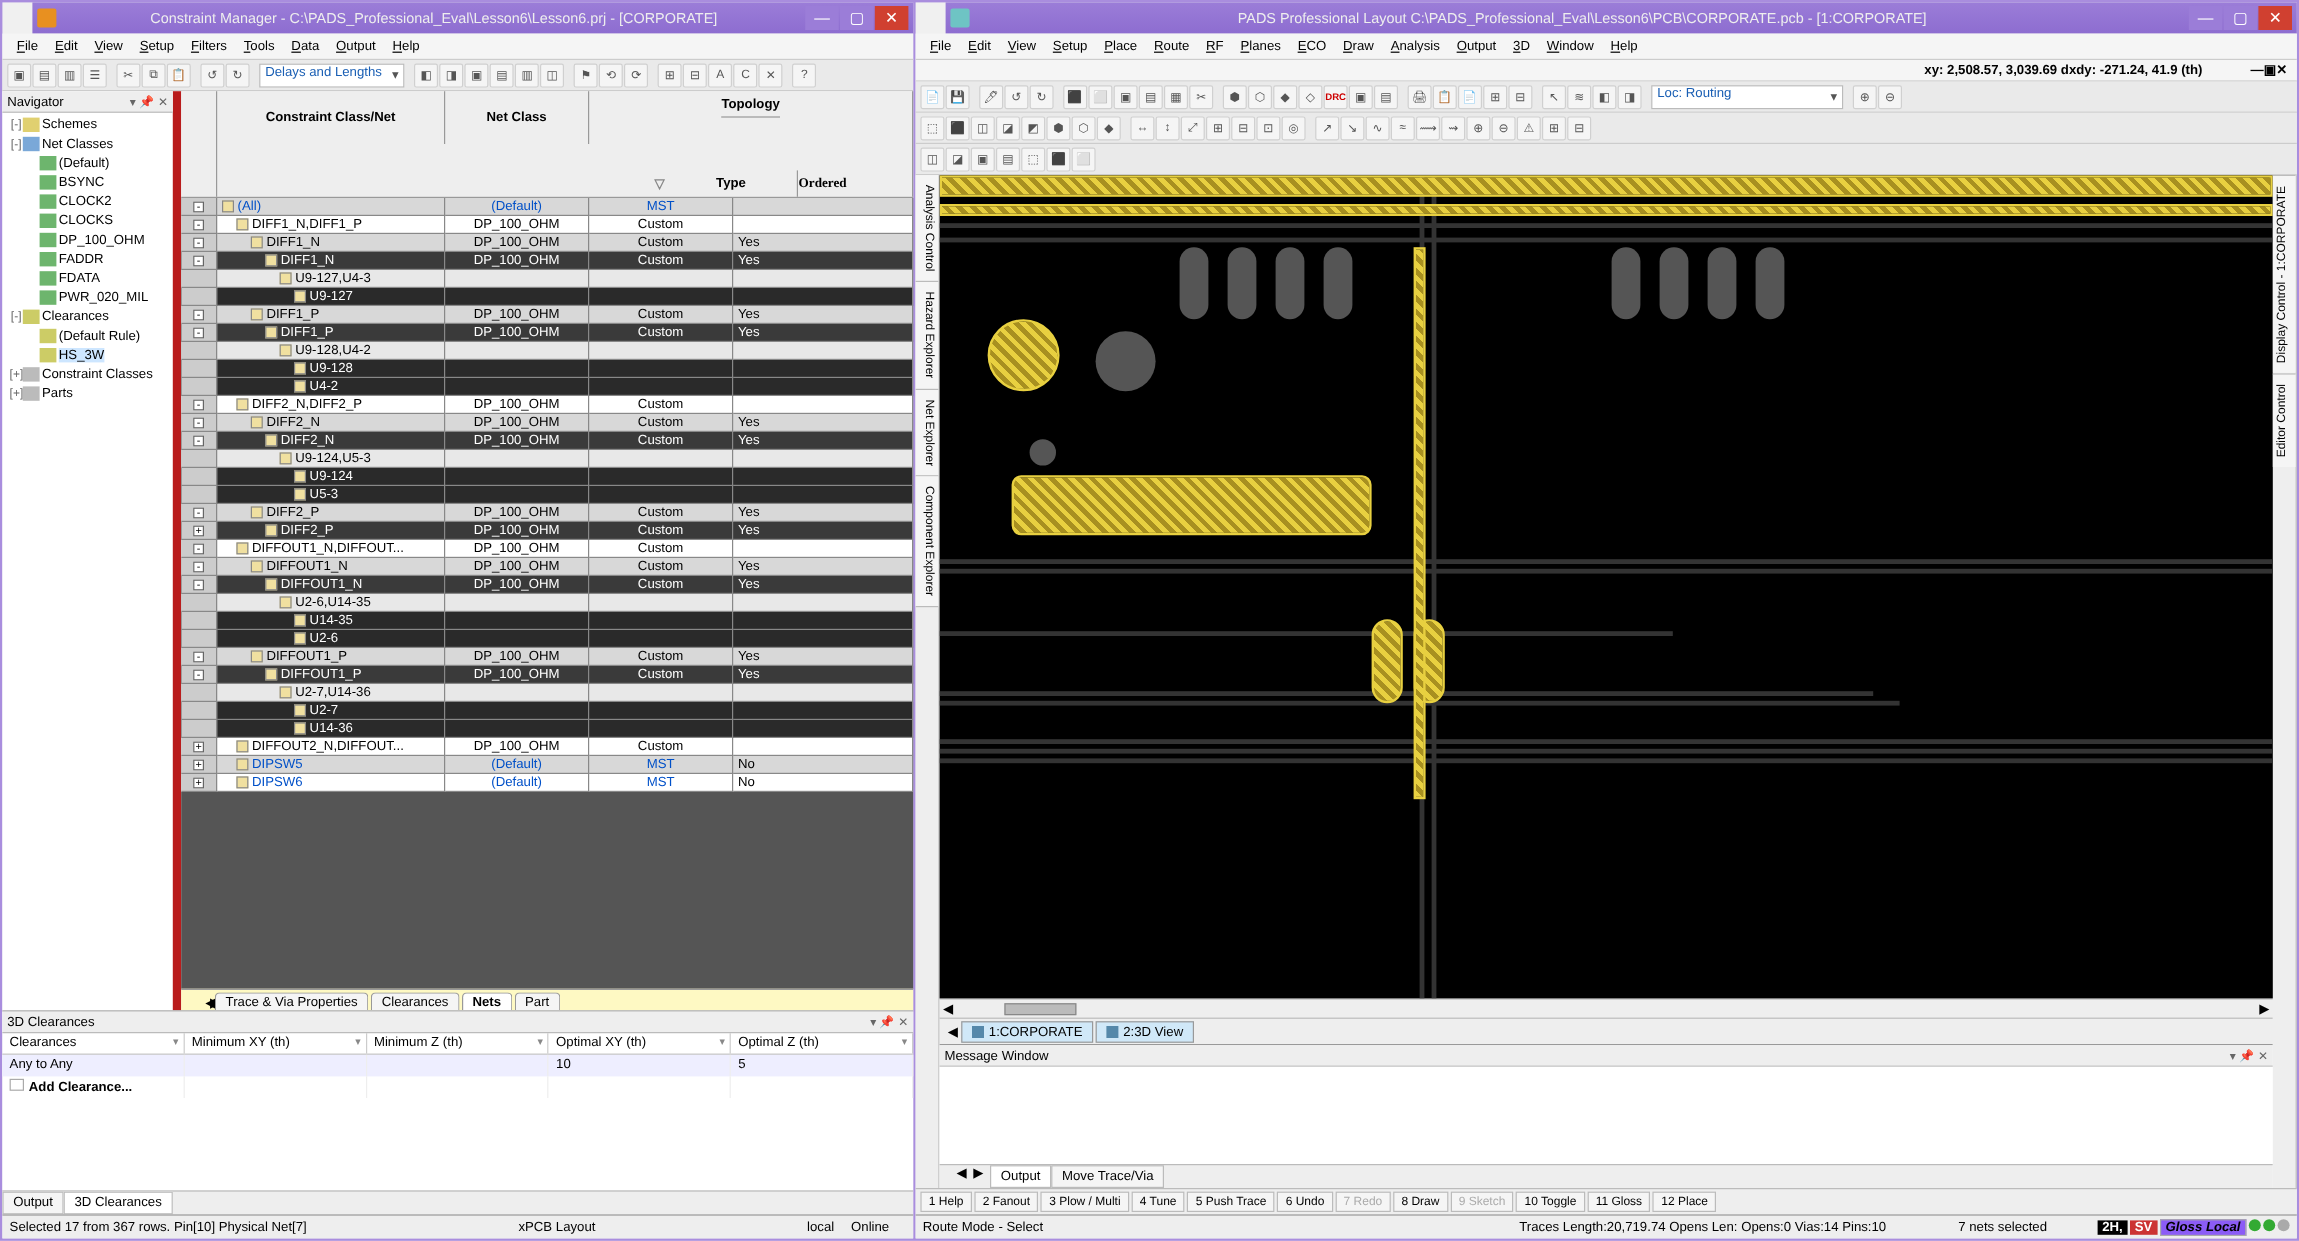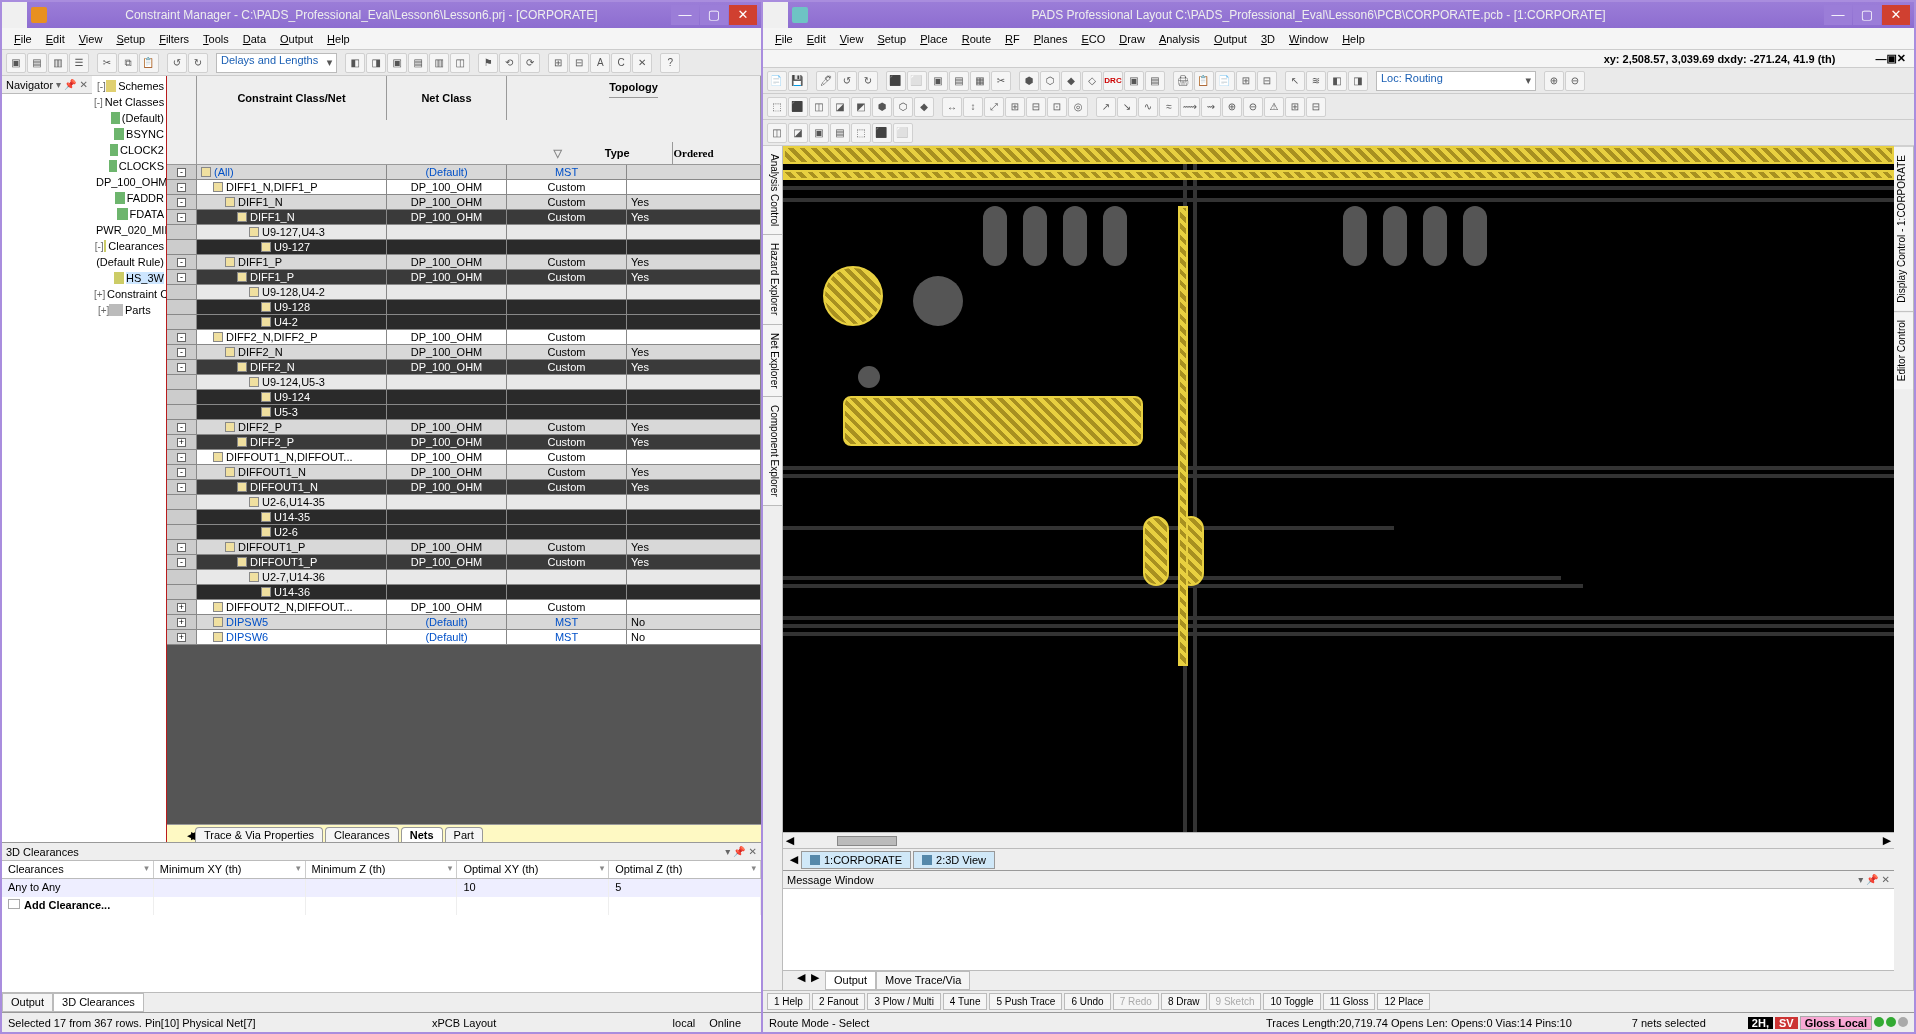--- a/index.html
+++ b/index.html
@@ -15,21 +15,21 @@
 .titlebar .win-close { background: #d04030; }
 .menubar { height: 22px; background: #f5f5f5; border-bottom: 1px solid #ccc; display: flex; align-items: center; padding: 0 6px; gap: 2px; }
 .menubar .menu-item { padding: 2px 6px; }
 .menubar .menu-item:first-letter { text-decoration: underline; }
 .toolbar { height: 26px; background: #eaeaea; border-bottom: 1px solid #ccc; display: flex; align-items: center; padding: 0 4px; gap: 1px; overflow: hidden; }
 .toolbar .btn { width: 20px; height: 20px; background: #f5f5f5; border: 1px solid #d0d0d0; border-radius: 2px; display: flex; align-items: center; justify-content: center; font-size: 10px; color: #555; }
 .toolbar .sep { width: 6px; }
 .toolbar .combo { height: 20px; border: 1px solid #bbb; background: #fff; padding: 0 18px 0 4px; font-size: 11px; color: #1a5fb4; position: relative; }
 .toolbar .combo::after { content: "▾"; position: absolute; right: 4px; top: 2px; color: #555; }
 .body-row { flex: 1; display: flex; min-height: 0; }
-.nav-panel { width: 165px; border-right: 1px solid #b91c1c; display: flex; flex-direction: row; background: #fff; }
+.nav-panel { width: 149px; border-right: 7px solid #b91c1c; display: flex; flex-direction: column; background: #fff; }
 .panel-head { height: 18px; background: #eee; border-bottom: 1px solid #bbb; display: flex; align-items: center; padding: 0 4px; font-size: 11px; }
 .panel-head .spacer { flex: 1; }
 .panel-head .dock { font-size: 10px; color: #666; margin-left: 3px; cursor: default; }
 .tree { flex: 1; overflow: auto; padding: 2px; }
 .tree-row { display: flex; align-items: center; height: 16px; white-space: nowrap; }
 .tree-row .ind { display: inline-block; }
 .tree-row .tw { width: 11px; text-align: center; color: #666; font-size: 10px; }
 .tree-row .ic { width: 14px; height: 12px; display: inline-block; margin-right: 2px; }
 .tree-row .sel { background: #cde6ff; }
 .ic-scheme { background: #e0d070; }
@@ -98,21 +98,21 @@
 .vtab .dot { width: 10px; height: 10px; background: #58a; }
 .msg-panel { height: 120px; border-top: 1px solid #999; background: #fff; display: flex; flex-direction: column; }
 .msg-tabs { height: 20px; border-top: 1px solid #bbb; display: flex; background: #eee; padding-left: 14px; }
 .fn-bar { height: 22px; border-top: 1px solid #bbb; background: #eee; display: flex; align-items: center; padding: 0 4px; gap: 2px; }
 .fn-btn { border: 1px solid #bbb; background: #f5f5f5; padding: 2px 6px; font-size: 10px; }
 .fn-btn.dis { color: #aaa; }
 .status-right { height: 20px; border-top: 1px solid #999; background: #eee; display: flex; align-items: center; padding: 0 6px; font-size: 11px; }
 .status-right .spacer { flex: 1; }
 .status-right .badge { padding: 0 4px; margin-left: 2px; color: #fff; font-weight: bold; background: #000; }
 .status-right .sv { background: #c33; }
-.status-right .gl { color: #000; background: #f9a8d4; border: 1px solid #aaa; }
+.status-right .gl { color: #000; background: #8b5cf6; border: 1px solid #aaa; font-style: italic; }
 .status-right .dots span { display: inline-block; width: 10px; height: 10px; border-radius: 50%; margin-left: 2px; }
 </style>
 </head>
 <body>
 
 <div class="app app-left">
   <div class="titlebar">
     <span class="app-icon"></span>
     <span class="title">Constraint Manager - C:\PADS_Professional_Eval\Lesson6\Lesson6.prj - [CORPORATE]</span>
     <span class="win-btn">—</span>
@@ -611,20 +611,31 @@
             <div class="gc gc-nc ">DP_100_OHM</div>
             <div class="gc gc-type ">Custom</div>
             <div class="gc gc-ord">Yes</div>
           </div>
           <div class="grow grey2">
             <div class="gc gc-exp"></div>
             <div class="gc gc-name">
               <span style="width:48px;display:inline-block"></span>
               <span class="nic"></span>
               <span>U2-7,U14-36</span>
+            </div>
+            <div class="gc gc-nc "></div>
+            <div class="gc gc-type "></div>
+            <div class="gc gc-ord"></div>
+          </div>
+          <div class="grow dark2">
+            <div class="gc gc-exp"></div>
+            <div class="gc gc-name">
+              <span style="width:60px;display:inline-block"></span>
+              <span class="nic"></span>
+              <span>U2-7</span>
             </div>
             <div class="gc gc-nc "></div>
             <div class="gc gc-type "></div>
             <div class="gc gc-ord"></div>
           </div>
           <div class="grow dark2">
             <div class="gc gc-exp"></div>
             <div class="gc gc-name">
               <span style="width:60px;display:inline-block"></span>
               <span class="nic"></span>

